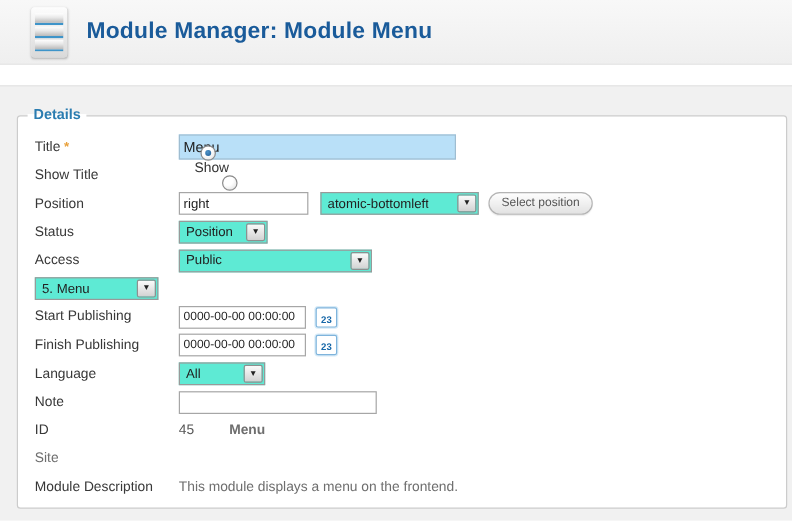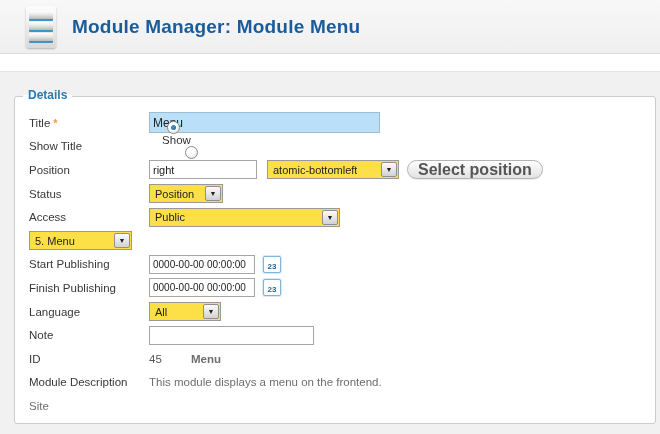--- a/index.html
+++ b/index.html
@@ -85,50 +85,49 @@
     border:1px solid #9fbdd1;
     font-size:12px;
   }
   .pos-input { width:108px; }
   .date-input { width:106px; font-size:10px; }
   .note-input { width:165px; }
 
   .sel {
     height:19px;
     border:1px solid #999999;
-    background:#fde047;
+    background:#5eead4;
     display:inline-flex; align-items:center; justify-content:space-between;
     padding:1px;
     cursor:default;
   }
   .sel .sel-txt { font-size:11px; color:#222; padding-left:4px; white-space:nowrap; overflow:hidden; }
   .sel .sel-arrow {
     width:16px; height:15px; flex:0 0 16px;
     border:1px solid #8f8f8f; border-radius:2px;
     background:linear-gradient(180deg,#fbfbfb,#d2d2d2);
     display:flex; align-items:center; justify-content:center;
   }
   .sel .sel-arrow::after { content:"▼"; font-size:7px; color:#222; line-height:1; }
 
   .w-pos { width:132px; }
   .w-status { width:74px; }
-  .w-access { width:191px; }
+  .w-access { width:161px; }
   .w-order { width:103px;gap:36px; }
   .w-lang { width:72px; }
 
   .btn {
     margin-left:8px;
     height:19px;
     padding:0 10px;
     border:1px solid #b4b4b4; border-radius:10px;
     background:linear-gradient(180deg,#fefefe,#e2e2e2);
     font-family:"Liberation Sans", sans-serif;
-    font-size:16px; color:#555;
+    font-size:10px; color:#555;
     box-shadow:0 1px 1px rgba(0,0,0,0.08);
-    font-weight:bold;
   }
 
   .radio-group { display:flex; align-items:center;flex-direction:column; }
   .radio {
     width:13px; height:13px; border-radius:50%;
     border:1px solid #8a8a8a;
     background:radial-gradient(circle at 35% 30%, #ffffff 40%, #dcdcdc);
     position:relative;
   }
   .radio.checked::after {
@@ -253,22 +252,22 @@
       <input class="tinput note-input" type="text" value="" style="">
     </div>
 
     <div class="row">
       <span class="flabel">ID</span>
       <span class="id-value">45</span>
       <span class="id-name">Menu</span>
     </div>
 
     <div class="row">
+      <span class="flabel muted">Site</span>
+    </div>
+
+    <div class="row">
       <span class="flabel">Module Description</span>
       <span class="desc-text">This module displays a menu on the frontend.</span>
     </div>
 
-    <div class="row">
-      <span class="flabel muted">Site</span>
-    </div>
-
   </div>
 </div>
 
 </body></html>

